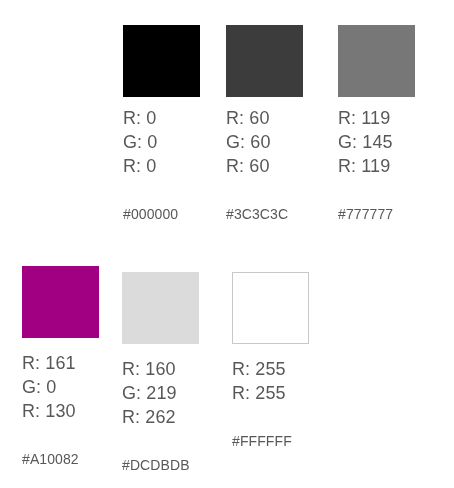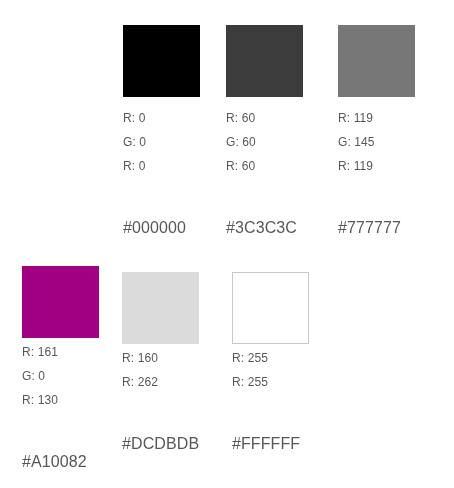--- a/index.html
+++ b/index.html
@@ -37,44 +37,44 @@
     border: 1px solid #c8c8c8;
   }
 
   .channel-list {
     margin: 0;
     padding: 0;
     list-style: none;
   }
 
   .channel-line {
-    font-size: 12px;
+    font-size: 18px;
     line-height: 24px;
     color: #58585a;
     white-space: nowrap;
     letter-spacing: 0.1px;
   }
 
   .hex-label {
-    margin-top: 41px;
-    font-size: 16px;
+    margin-top: 28px;
+    font-size: 14px;
     line-height: 17px;
     color: #58585a;
     white-space: nowrap;
     letter-spacing: 0.1px;
   }
 
   
   .r1 { top: 25px; }
   .r1 .chip-wrap { height: 72px; }
   .r1 .channel-list { margin-top: 9px; }
 
   
   .r2 .chip-wrap { height: 72px; }
-  .r2 .channel-list { margin-top: 2px; }
+  .r2 .channel-list { margin-top: 13px; }
 
   .col-a { left: 123px; }
   .col-b { left: 226px; }
   .col-c { left: 338px; }
 
   .col-a2 { left: 22px; top: 266px; }
   .col-b2 { left: 122px; top: 272px; }
   .col-c2 { left: 232px; top: 272px; }
 </style>
 </head>
@@ -129,20 +129,21 @@
     </ul>
     <div class="hex-label">#A10082</div>
   </div>
 
   <div class="swatch-cell r2 col-b2">
     <div class="chip-wrap">
       <div class="swatch-chip" style="background-color: rgb(220, 219, 219);"></div>
     </div>
     <ul class="channel-list">
       <li class="channel-line">R: 160</li>
+      <li class="channel-line">G: 219</li>
       <li class="channel-line">R: 262</li>
     </ul>
     <div class="hex-label">#DCDBDB</div>
   </div>
 
   <div class="swatch-cell r2 col-c2">
     <div class="chip-wrap">
       <div class="swatch-chip bordered" style="background-color: rgb(255, 255, 255);"></div>
     </div>
     <ul class="channel-list">

